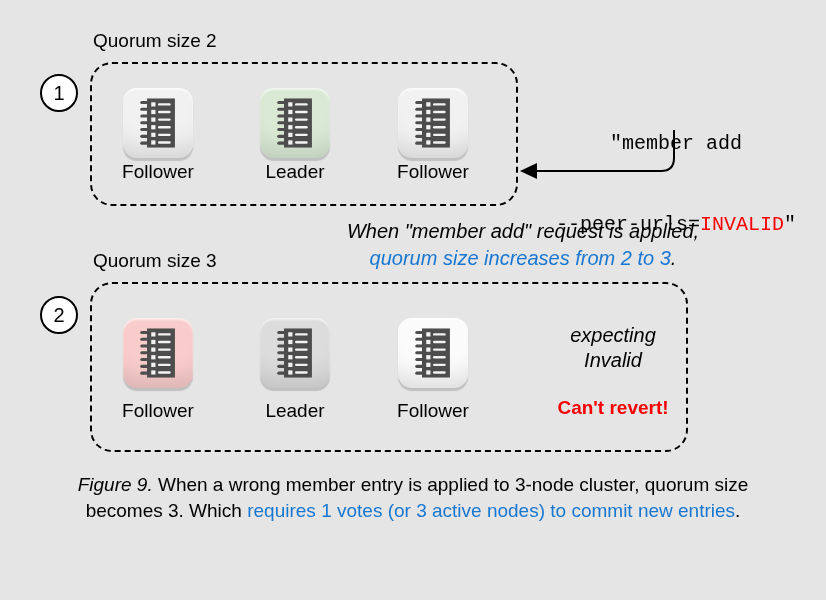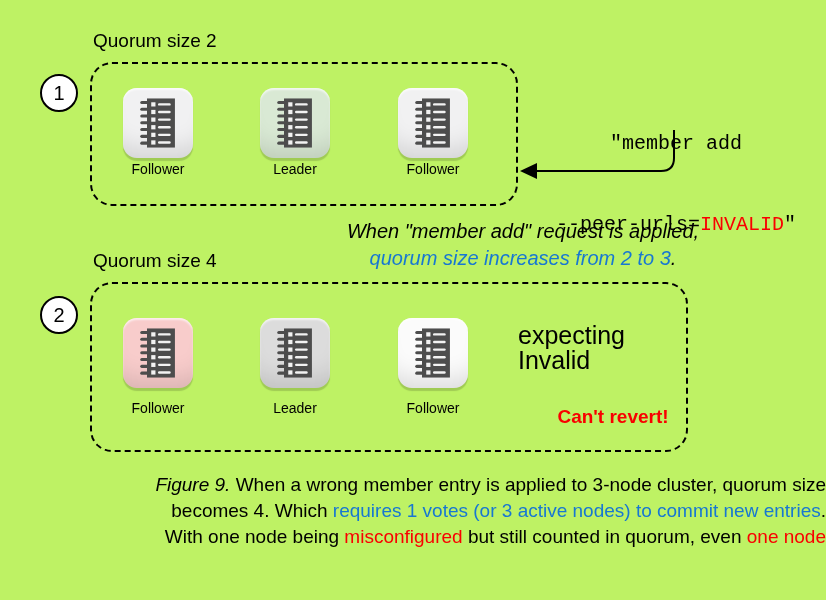--- a/index.html
+++ b/index.html
@@ -1,17 +1,17 @@
 <!DOCTYPE html>
 <html><head>
 <meta charset="utf-8">
 <style>
   html,body{margin:0;padding:0;background:#ffffff;}
   .stage{
-    position:relative;width:826px;height:600px;background:#bef264;overflow:hidden;
+    position:relative;width:826px;height:600px;background:#e5e5e5;overflow:hidden;
     font-family:"Liberation Sans","DejaVu Sans",sans-serif;color:#000;
   }
   .abs{position:absolute;}
   .quorum-label{font-size:19px;color:#000;white-space:nowrap;}
   .step-circle{
     width:34px;height:34px;border:2px solid #000;border-radius:50%;
     display:flex;align-items:center;justify-content:center;
     font-size:20px;background:#fff;
   }
   .cluster-box{
@@ -19,34 +19,34 @@
   }
   .tile{
     width:70px;height:70px;border-radius:14px;
     display:flex;align-items:center;justify-content:center;
     box-shadow: inset 0 -28px 24px -20px rgba(0,0,0,0.13),
                 inset 0 2px 2px rgba(255,255,255,0.65),
                 0 2.5px 1px rgba(0,0,0,0.16);
   }
   .tile svg{width:44px;height:54px;display:block;}
   .node-label{
-    width:130px;text-align:center;font-size:14px;white-space:nowrap;
+    width:130px;text-align:center;font-size:19px;white-space:nowrap;
   }
   .code-block{
     width:280px;text-align:center;
     font-family:"Liberation Mono","DejaVu Sans Mono",monospace;
     font-size:20px;line-height:27px;white-space:pre;
   }
   .transition-text{
     width:470px;text-align:center;font-style:italic;
     font-size:20px;line-height:27px;white-space:nowrap;
   }
   .note-text{
-    width:190px;text-align:left;
-    font-size:25px;line-height:25px;
+    width:190px;text-align:center;font-style:italic;
+    font-size:20px;line-height:25px;
   }
   .warning-text{
     width:190px;text-align:center;font-weight:bold;font-size:19px;
   }
   .caption{
     left:0;width:826px;text-align:center;
     font-size:19px;line-height:26px;
   }
   .arrow-layer{left:0;top:0;width:826px;height:600px;pointer-events:none;}
 </style>
@@ -120,21 +120,21 @@
   <svg class="abs arrow-layer" viewBox="0 0 826 600">
     <path d="M 674 130 L 674 158 Q 674 171 661 171 L 537 171" fill="none" stroke="#000" stroke-width="2"></path>
     <polygon points="520,171 537,163 537,179" fill="#000"></polygon>
   </svg>
 
   <div class="abs transition-text" style="left:288px;top:218px;">
     <div>When "member add" request is applied,</div>
     <div><span style="color: rgb(23, 119, 210); font-style: italic;">quorum size increases from 2 to 3</span><span>.</span></div>
   </div>
 
-  <div class="abs quorum-label" style="left:93px;top:250px;">Quorum size 4</div>
+  <div class="abs quorum-label" style="left:93px;top:250px;">Quorum size 3</div>
 
   <div class="abs step-circle" style="left:40px;top:296px;">2</div>
 
   <div class="abs cluster-box" style="left:90px;top:282px;width:594px;height:166px;"></div>
 
   <div class="abs tile" style="left: 123px; top: 318px; background: rgb(248, 204, 203);">
     <svg viewBox="0 0 52 62">
         <use href="#notepad"></use>
       </svg>
   </div>
@@ -151,21 +151,20 @@
 
   <div class="abs node-label" style="left:93px;top:400px;">Follower</div>
   <div class="abs node-label" style="left:230px;top:400px;">Leader</div>
   <div class="abs node-label" style="left:368px;top:400px;">Follower</div>
 
   <div class="abs note-text" style="left:518px;top:323px;">
     <div>expecting</div>
     <div>Invalid</div>
   </div>
 
-  <div class="abs warning-text" style="left:518px;top:406px;color:#f90000;">Can't revert!</div>
+  <div class="abs warning-text" style="left:518px;top:397px;color:#f90000;">Can't revert!</div>
 
-  <div class="abs caption" style="top:472px;text-align:right;">
+  <div class="abs caption" style="top:472px;">
     <div><span style="font-style: italic;">Figure 9.</span><span> When a wrong member entry is applied to 3-node cluster, quorum size</span></div>
-    <div><span>becomes 4. Which </span><span style="color: rgb(23, 119, 210);">requires 1 votes (or 3 active nodes) to commit new entries</span><span>.</span></div>
-    <div><span>With one node being </span><span style="color: rgb(249, 0, 0);">misconfigured</span><span> but still counted in quorum, even </span><span style="color: rgb(249, 0, 0);">one node</span></div>
+    <div><span>becomes 3. Which </span><span style="color: rgb(23, 119, 210);">requires 1 votes (or 3 active nodes) to commit new entries</span><span>.</span></div>
   </div>
 
 </div>
 
 </body></html>

